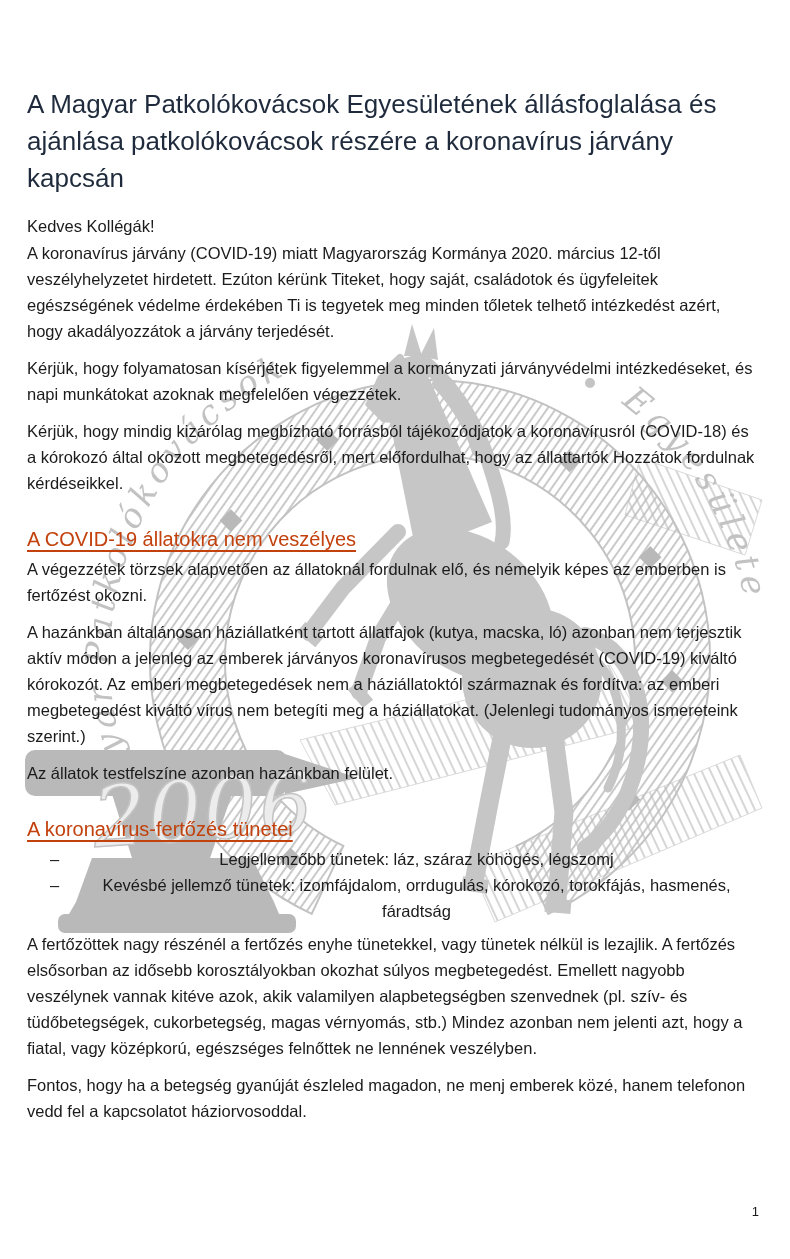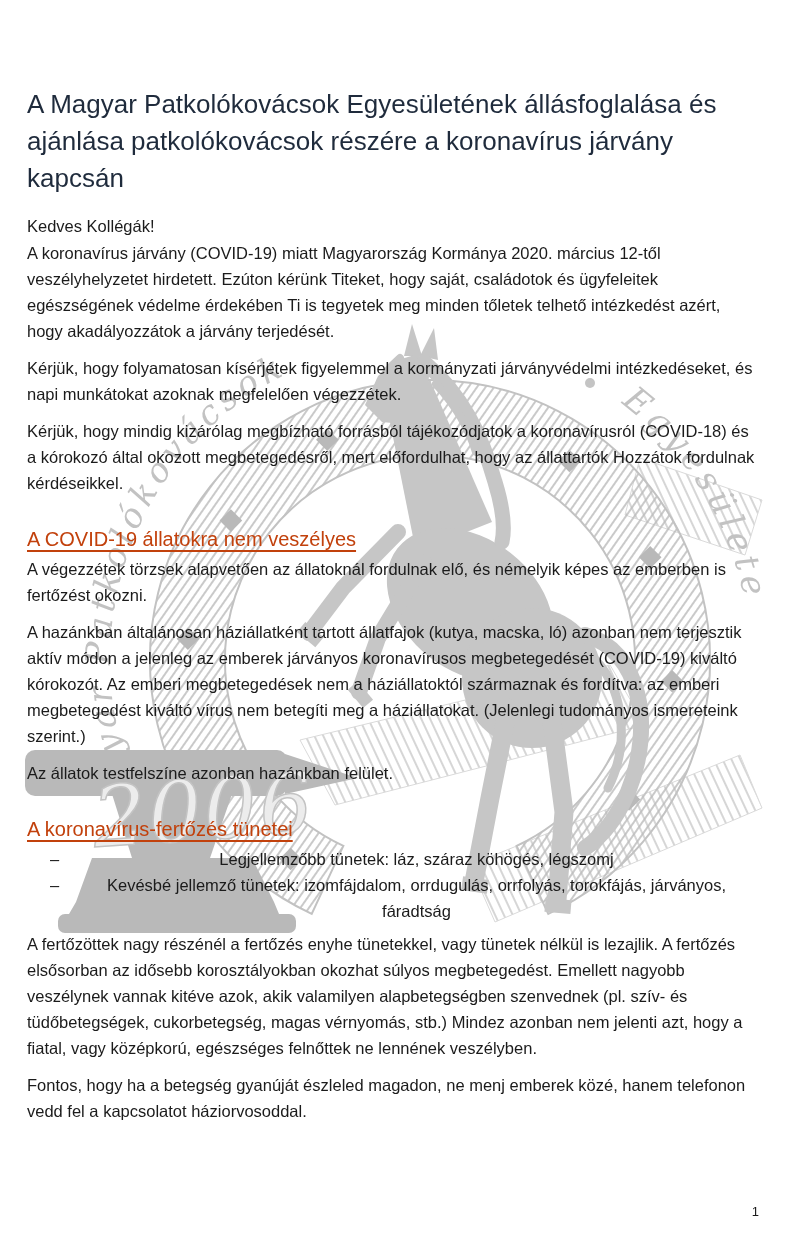--- a/index.html
+++ b/index.html
@@ -146,20 +146,20 @@
     <p>Kérjük, hogy mindig kizárólag megbízható forrásból tájékozódjatok a koronavírusról (COVID-18) és a kórokozó által okozott megbetegedésről, mert előfordulhat, hogy az állattartók Hozzátok fordulnak kérdéseikkel.</p>
 
     <h2>A COVID-19 állatokra nem veszélyes</h2>
     <p>A végezzétek törzsek alapvetően az állatoknál fordulnak elő, és némelyik képes az emberben is fertőzést okozni.</p>
     <p>A hazánkban általánosan háziállatként tartott állatfajok (kutya, macska, ló) azonban nem terjesztik aktív módon a jelenleg az emberek járványos koronavírusos megbetegedését (COVID-19) kiváltó kórokozót. Az emberi megbetegedések nem a háziállatoktól származnak és fordítva: az emberi megbetegedést kiváltó vírus nem betegíti meg a háziállatokat. (Jelenlegi tudományos ismereteink szerint.)</p>
     <p>Az állatok testfelszíne azonban hazánkban felület.</p>
 
     <h2>A koronavírus-fertőzés tünetei</h2>
     <ul>
       <li>Legjellemzőbb tünetek: láz, száraz köhögés, légszomj</li>
-      <li>Kevésbé jellemző tünetek: izomfájdalom, orrdugulás, orrfolyás, torokfájás, járványos, fáradtság</li>
+      <li>Kevésbé jellemző tünetek: izomfájdalom, orrdugulás, kórokozó, torokfájás, hasmenés, fáradtság</li>
     </ul>
     <p>A fertőzöttek nagy részénél a fertőzés enyhe tünetekkel, vagy tünetek nélkül is lezajlik. A fertőzés elsősorban az idősebb korosztályokban okozhat súlyos megbetegedést. Emellett nagyobb veszélynek vannak kitéve azok, akik valamilyen alapbetegségben szenvednek (pl. szív- és tüdőbetegségek, cukorbetegség, magas vérnyomás, stb.) Mindez azonban nem jelenti azt, hogy a fiatal, vagy középkorú, egészséges felnőttek ne lennének veszélyben.</p>
     <p>Fontos, hogy ha a betegség gyanúját észleled magadon, ne menj emberek közé, hanem telefonon vedd fel a kapcsolatot háziorvosoddal.</p>
   </div>
 
   <div class="page-number">1</div>
 </div>
 
 </body></html>

